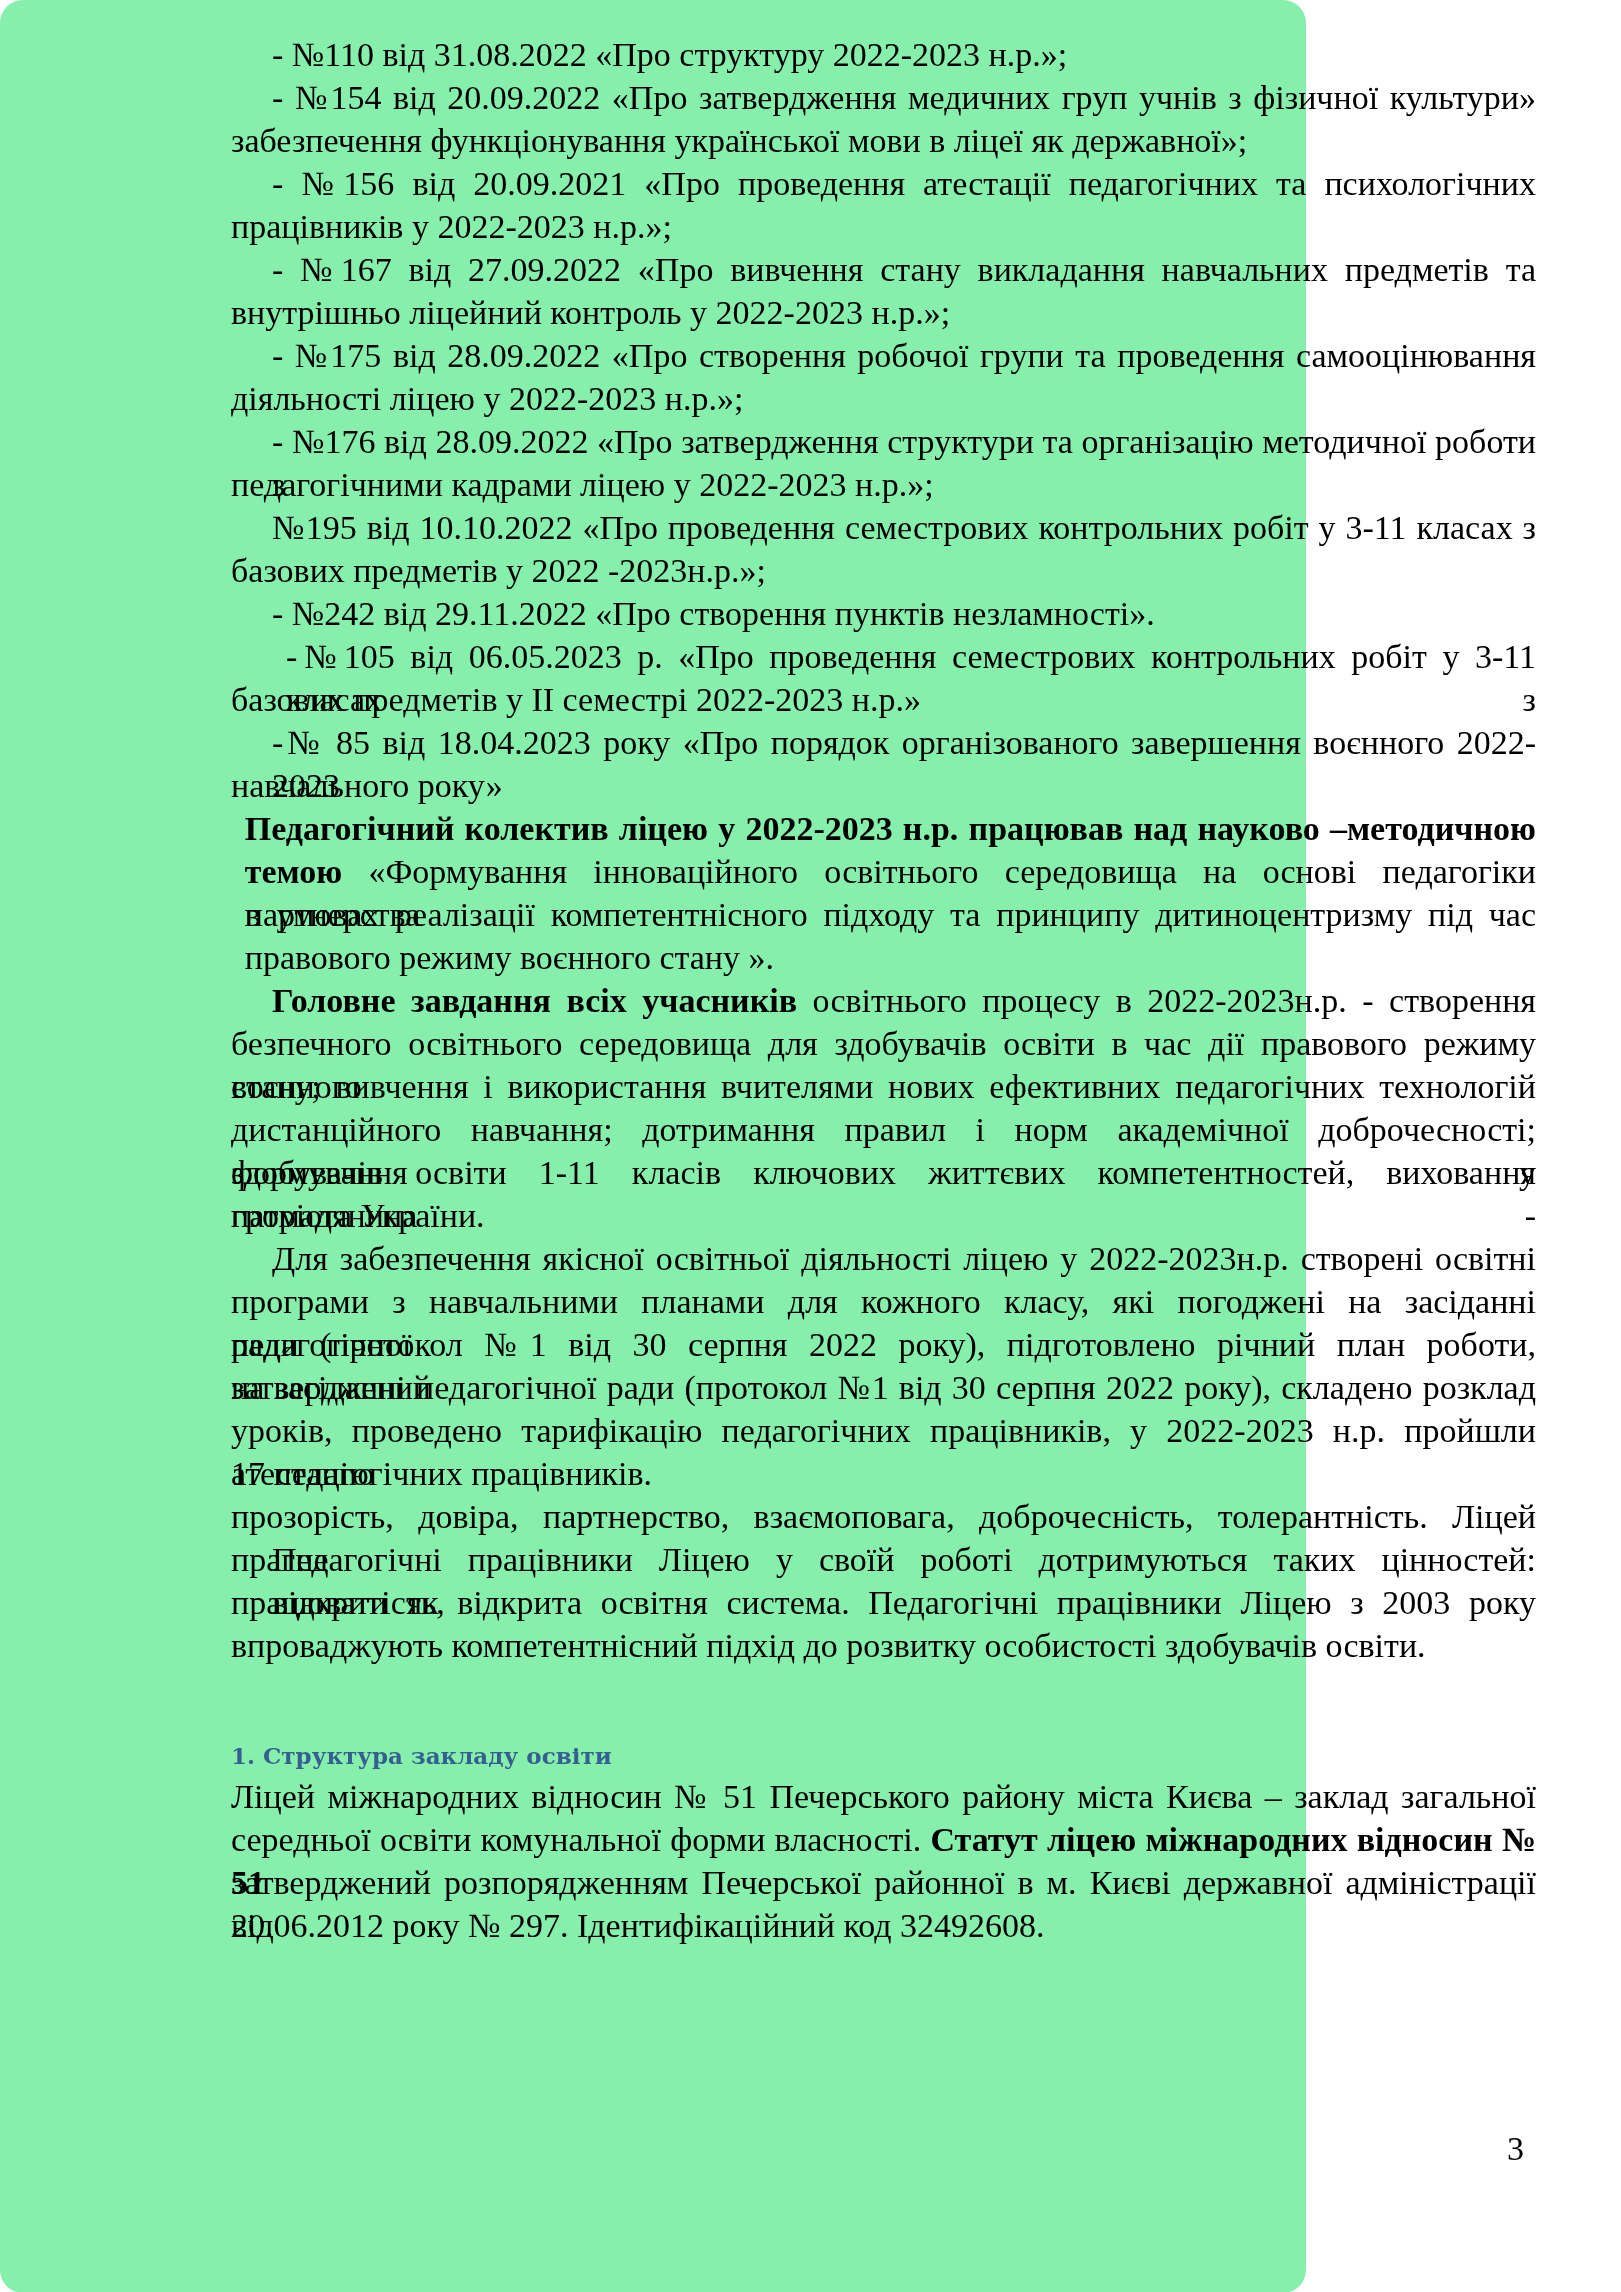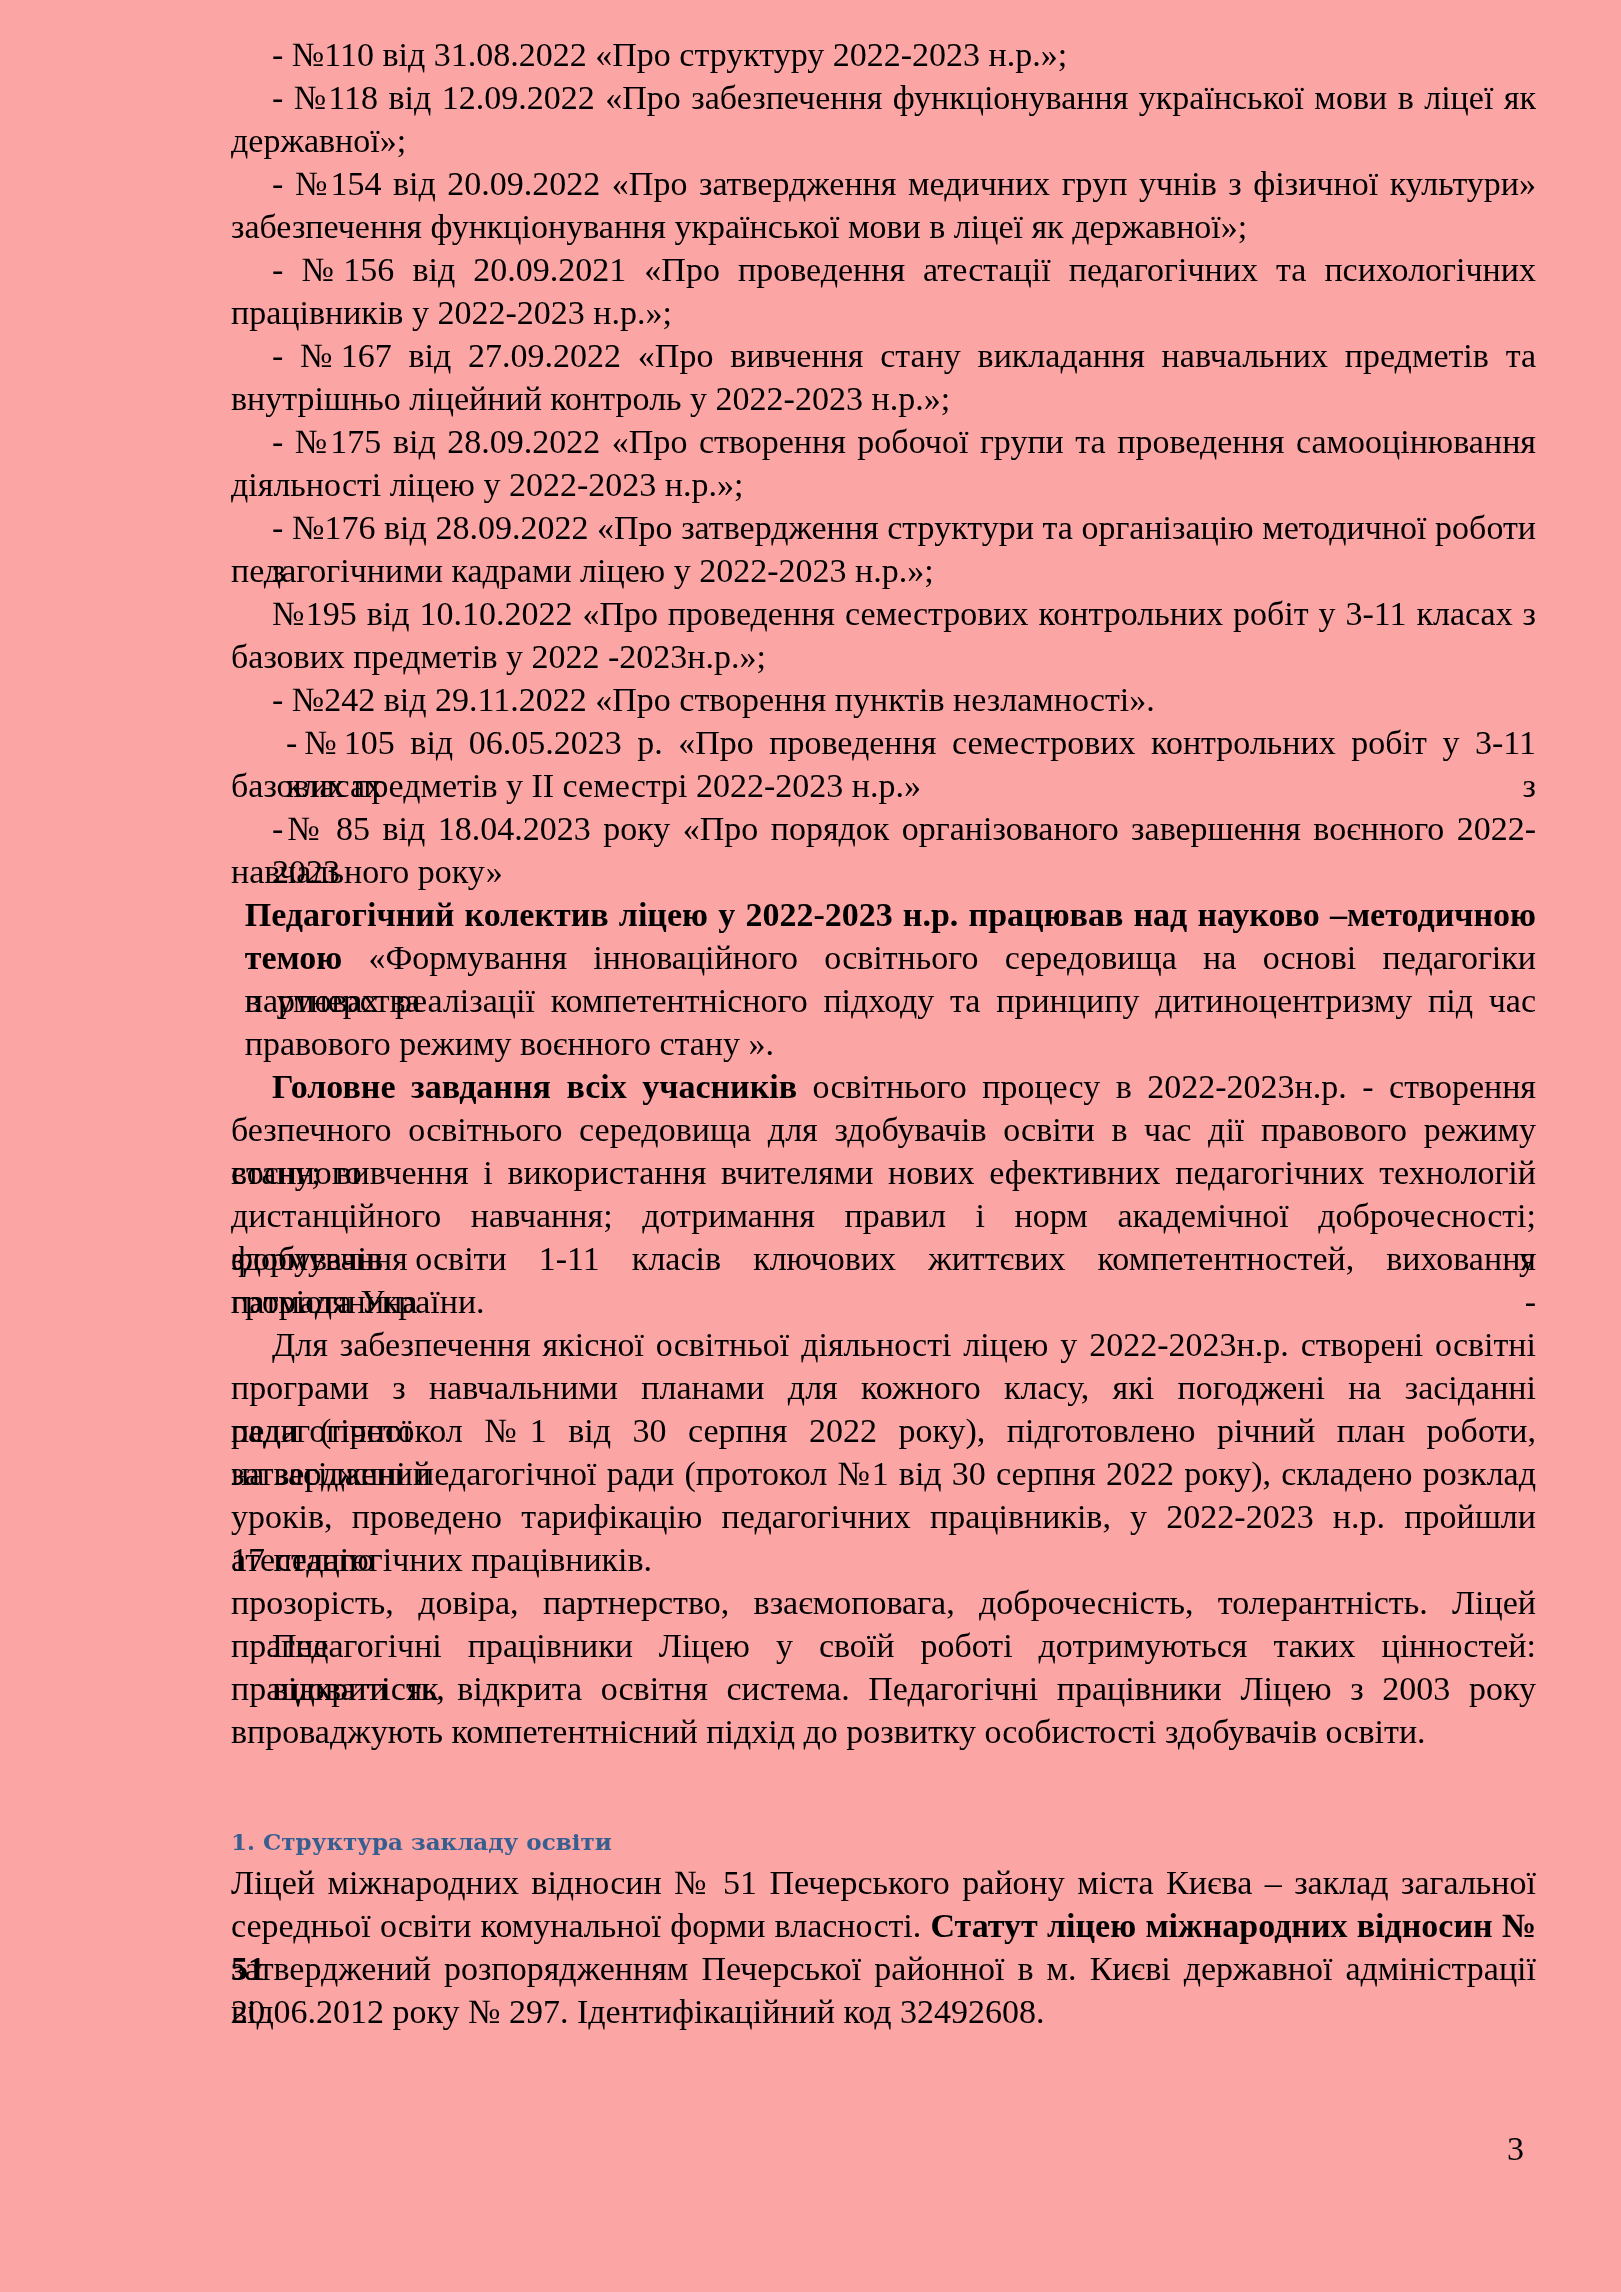--- a/index.html
+++ b/index.html
@@ -1,19 +1,19 @@
 <!DOCTYPE html>
 <html><head>
 <meta charset="utf-8">
 <style>
   html, body { margin: 0; padding: 0; background: #ffffff; }
   body { width: 1621px; height: 2293px; position: relative; overflow: hidden; }
   .page {
-    position: absolute; left: 0; top: 0; width: 1621px; height: 2293px; background: #fca5a5;
-    font-family: "Liberation Serif", "DejaVu Serif", serif; color: #000;
+    position: absolute; left: 0; top: 0; width: 1306px; height: 2293px; background: #86efac;
+    font-family: "Liberation Serif", "DejaVu Serif", serif; color: #000; border-radius: 23px;
   }
   .content {
     position: absolute; left: 231px; top: 33px; width: 1305px;
     font-size: 34px; line-height: 43px;
   }
   .ln { white-space: nowrap; overflow: visible; height: 43px; }
   .j { text-align: justify; text-align-last: justify; white-space: normal; }
   .ind { padding-left: 41px; }
   .ind2 { padding-left: 55px; }
   .blk-indent { padding-left: 13.7px; }
@@ -29,24 +29,20 @@
 </style>
 </head>
 <body>
 
 <div class="page">
   <div class="content">
 
     <div id="orders-list">
         <div>
           <div class="ln ind">- №110 від 31.08.2022  «Про структуру 2022-2023 н.р.»;</div>
-        </div>
-        <div>
-          <div class="ln ind j">- №118 від 12.09.2022 «Про забезпечення функціонування  української мови в ліцеї як</div>
-          <div class="ln">державної»;</div>
         </div>
         <div>
           <div class="ln ind j">- №154 від 20.09.2022 «Про затвердження медичних груп учнів з фізичної культури»</div>
           <div class="ln">забезпечення функціонування  української мови в ліцеї як державної»;</div>
         </div>
         <div>
           <div class="ln ind j">- №156 від 20.09.2021 «Про проведення атестації педагогічних та психологічних</div>
           <div class="ln">працівників у 2022-2023 н.р.»;</div>
         </div>
         <div>

